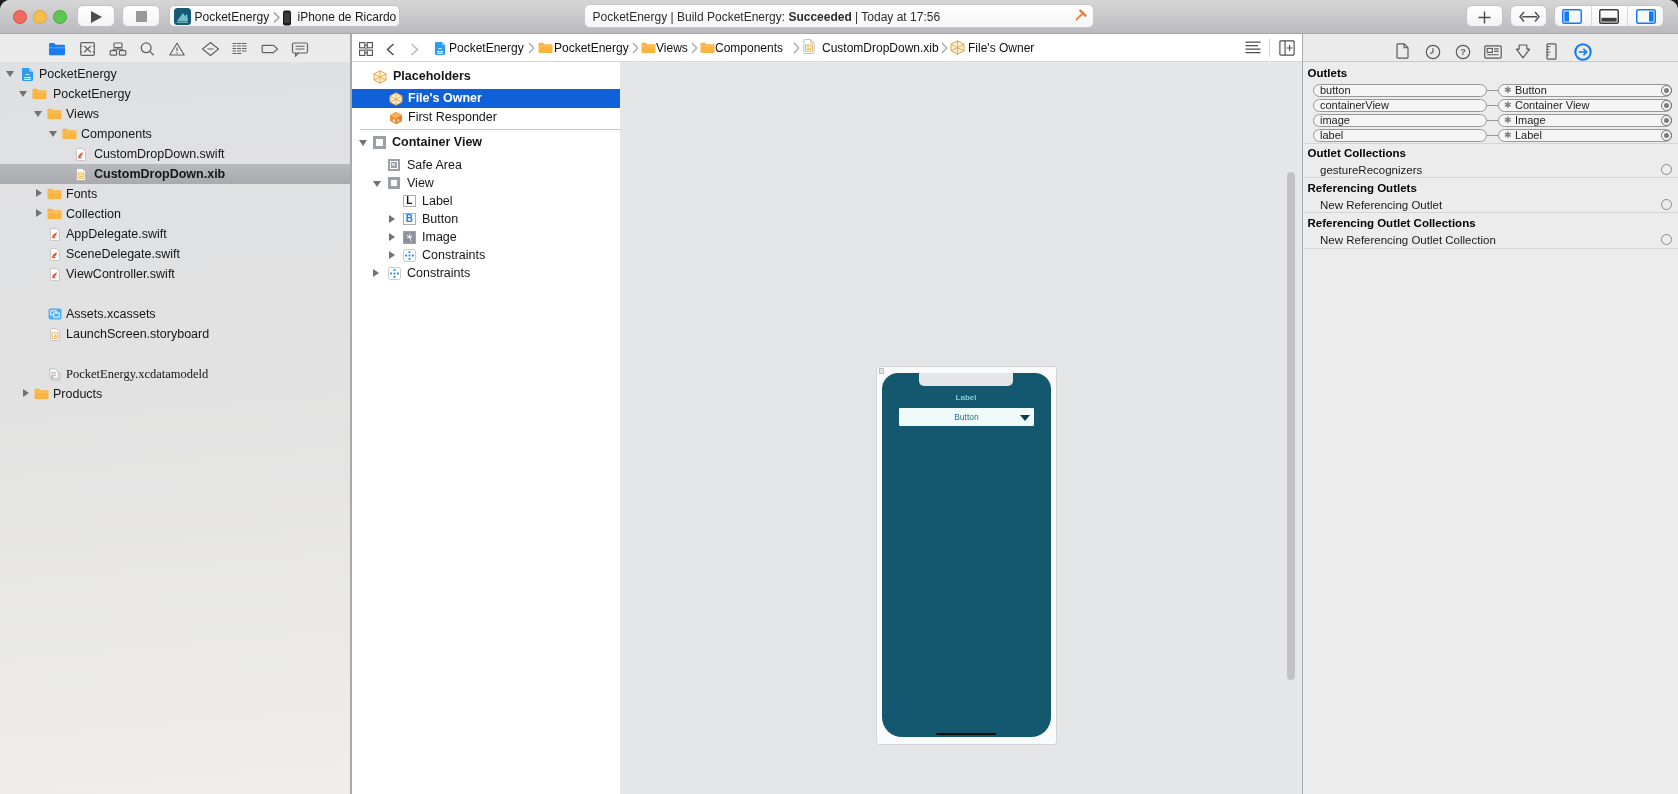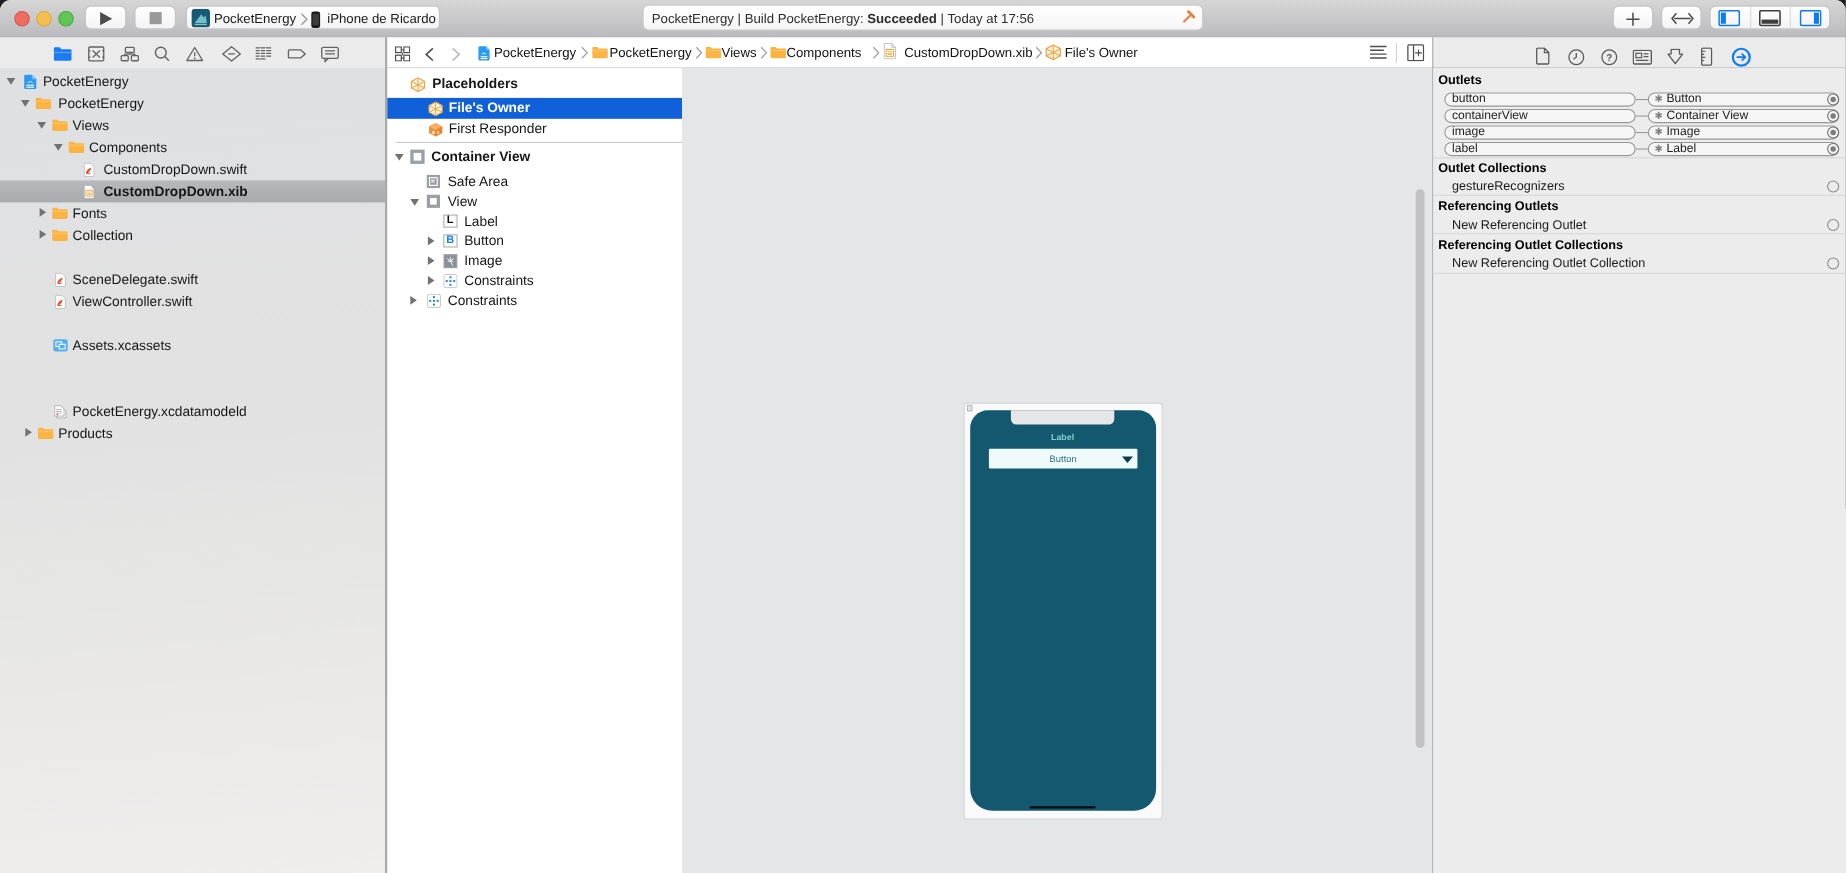--- a/index.html
+++ b/index.html
@@ -315,20 +315,27 @@
       <span style="position:absolute;left:66px;">Fonts</span>
     </div>
     <div class="trow" style="left:0;top:142px;width:350px;">
       <div class="tri-r" style="position:absolute;left:36px;top:5px;"></div>
       <svg style="position:absolute;left:47px;top:4px;" width="15" height="12" viewBox="0 0 15 12">
           <path d="M0.5 1.8 Q0.5 0.8 1.5 0.8 H5 L6.3 2.2 H13.5 Q14.5 2.2 14.5 3.2 V10 Q14.5 11 13.5 11 H1.5 Q0.5 11 0.5 10 Z" fill="#fbb341"></path>
           <rect x="0.5" y="3.6" width="14" height="0.9" fill="#fcc96d"></rect>
         </svg>
       <span style="position:absolute;left:66px;">Collection</span>
     </div>
+    <div class="trow" style="left:0;top:162px;width:350px;">
+      <svg style="position:absolute;left:50px;top:3.5px;" width="10" height="13" viewBox="0 0 10 13">
+        <path d="M0.6 1.1 Q0.6 0.5 1.2 0.5 H6.3 L9.4 3.6 V11.9 Q9.4 12.5 8.8 12.5 H1.2 Q0.6 12.5 0.6 11.9 Z" fill="#fff" stroke="#b5b5b5" stroke-width="0.7"></path>
+        <path d="M2.1 9.6 c0-2.6 2.1-4.3 4.9-5.4 -.25 2.1-1.6 4.2-3.2 4.9 .95.33 2 .2 2.8-.33 -.45 1.1-1.85 1.8-3.3 1.45 -.55-.13-1.2-.33-1.2-.57z" fill="#e8502e"></path>
+      </svg>
+      <span style="position:absolute;left:66px;">AppDelegate.swift</span>
+    </div>
     <div class="trow" style="left:0;top:182px;width:350px;">
       <svg style="position:absolute;left:50px;top:3.5px;" width="10" height="13" viewBox="0 0 10 13">
         <path d="M0.6 1.1 Q0.6 0.5 1.2 0.5 H6.3 L9.4 3.6 V11.9 Q9.4 12.5 8.8 12.5 H1.2 Q0.6 12.5 0.6 11.9 Z" fill="#fff" stroke="#b5b5b5" stroke-width="0.7"></path>
         <path d="M2.1 9.6 c0-2.6 2.1-4.3 4.9-5.4 -.25 2.1-1.6 4.2-3.2 4.9 .95.33 2 .2 2.8-.33 -.45 1.1-1.85 1.8-3.3 1.45 -.55-.13-1.2-.33-1.2-.57z" fill="#e8502e"></path>
       </svg>
       <span style="position:absolute;left:66px;">SceneDelegate.swift</span>
     </div>
     <div class="trow" style="left:0;top:202px;width:350px;">
       <svg style="position:absolute;left:50px;top:3.5px;" width="10" height="13" viewBox="0 0 10 13">
         <path d="M0.6 1.1 Q0.6 0.5 1.2 0.5 H6.3 L9.4 3.6 V11.9 Q9.4 12.5 8.8 12.5 H1.2 Q0.6 12.5 0.6 11.9 Z" fill="#fff" stroke="#b5b5b5" stroke-width="0.7"></path>
@@ -337,21 +344,29 @@
       <span style="position:absolute;left:66px;">ViewController.swift</span>
     </div>
     <div class="trow" style="left:0;top:242px;width:350px;">
       <svg style="position:absolute;left:48px;top:4px;" width="14" height="12" viewBox="0 0 14 12">
         <rect x="0.5" y="0.5" width="13" height="11" rx="2" fill="#55aeec"></rect>
         <rect x="2.8" y="2.8" width="5.4" height="4.2" fill="none" stroke="#fff" stroke-width="0.9"></rect>
         <rect x="5.8" y="5" width="5.4" height="4.2" fill="#55aeec" stroke="#fff" stroke-width="0.9"></rect>
       </svg>
       <span style="position:absolute;left:66px;">Assets.xcassets</span>
     </div>
-    <div class="trow" style="left:0;top:302px;width:350px;">
+    <div class="trow" style="left:0;top:262px;width:350px;">
+      <svg style="position:absolute;left:50px;top:3.5px;" width="10" height="13" viewBox="0 0 10 13">
+        <path d="M0.6 1.1 Q0.6 0.5 1.2 0.5 H6.3 L9.4 3.6 V11.9 Q9.4 12.5 8.8 12.5 H1.2 Q0.6 12.5 0.6 11.9 Z" fill="#fff" stroke="#b5b5b5" stroke-width="0.7"></path>
+        <rect x="2.2" y="4.9" width="5.6" height="5.4" fill="none" stroke="#e9a440" stroke-width="0.8"></rect>
+        <path d="M3.2 9 L5.8 5.8 L6.9 9 Z" fill="#f6c24e"></path>
+      </svg>
+      <span style="position:absolute;left:66px;">LaunchScreen.storyboard</span>
+    </div>
+    <div class="trow" style="left:0;top:302px;width:350px;font-family:Liberation Serif, serif;">
       <svg style="position:absolute;left:49px;top:3.5px;" width="12" height="13" viewBox="0 0 12 13">
         <path d="M2.6 2.6 H8 L11 5.6 V12 H2.6 Z" fill="#f2f2f2" stroke="#a8a8a8" stroke-width="0.7"></path>
         <path d="M0.8 0.8 H6.2 L9.2 3.8 V10.2 H0.8 Z" fill="#fff" stroke="#a8a8a8" stroke-width="0.7"></path>
         <path d="M2 4.4 h5 M2 6 h5 M2 7.6 h5" stroke="#a0a0a0" stroke-width="0.7"></path>
         <circle cx="3.2" cy="8.9" r="0.8" fill="#e05a4f"></circle>
       </svg>
       <span style="position:absolute;left:66px;">PocketEnergy.xcdatamodeld</span>
     </div>
     <div class="trow" style="left:0;top:322px;width:350px;">
       <div class="tri-r" style="position:absolute;left:23px;top:5px;"></div>

